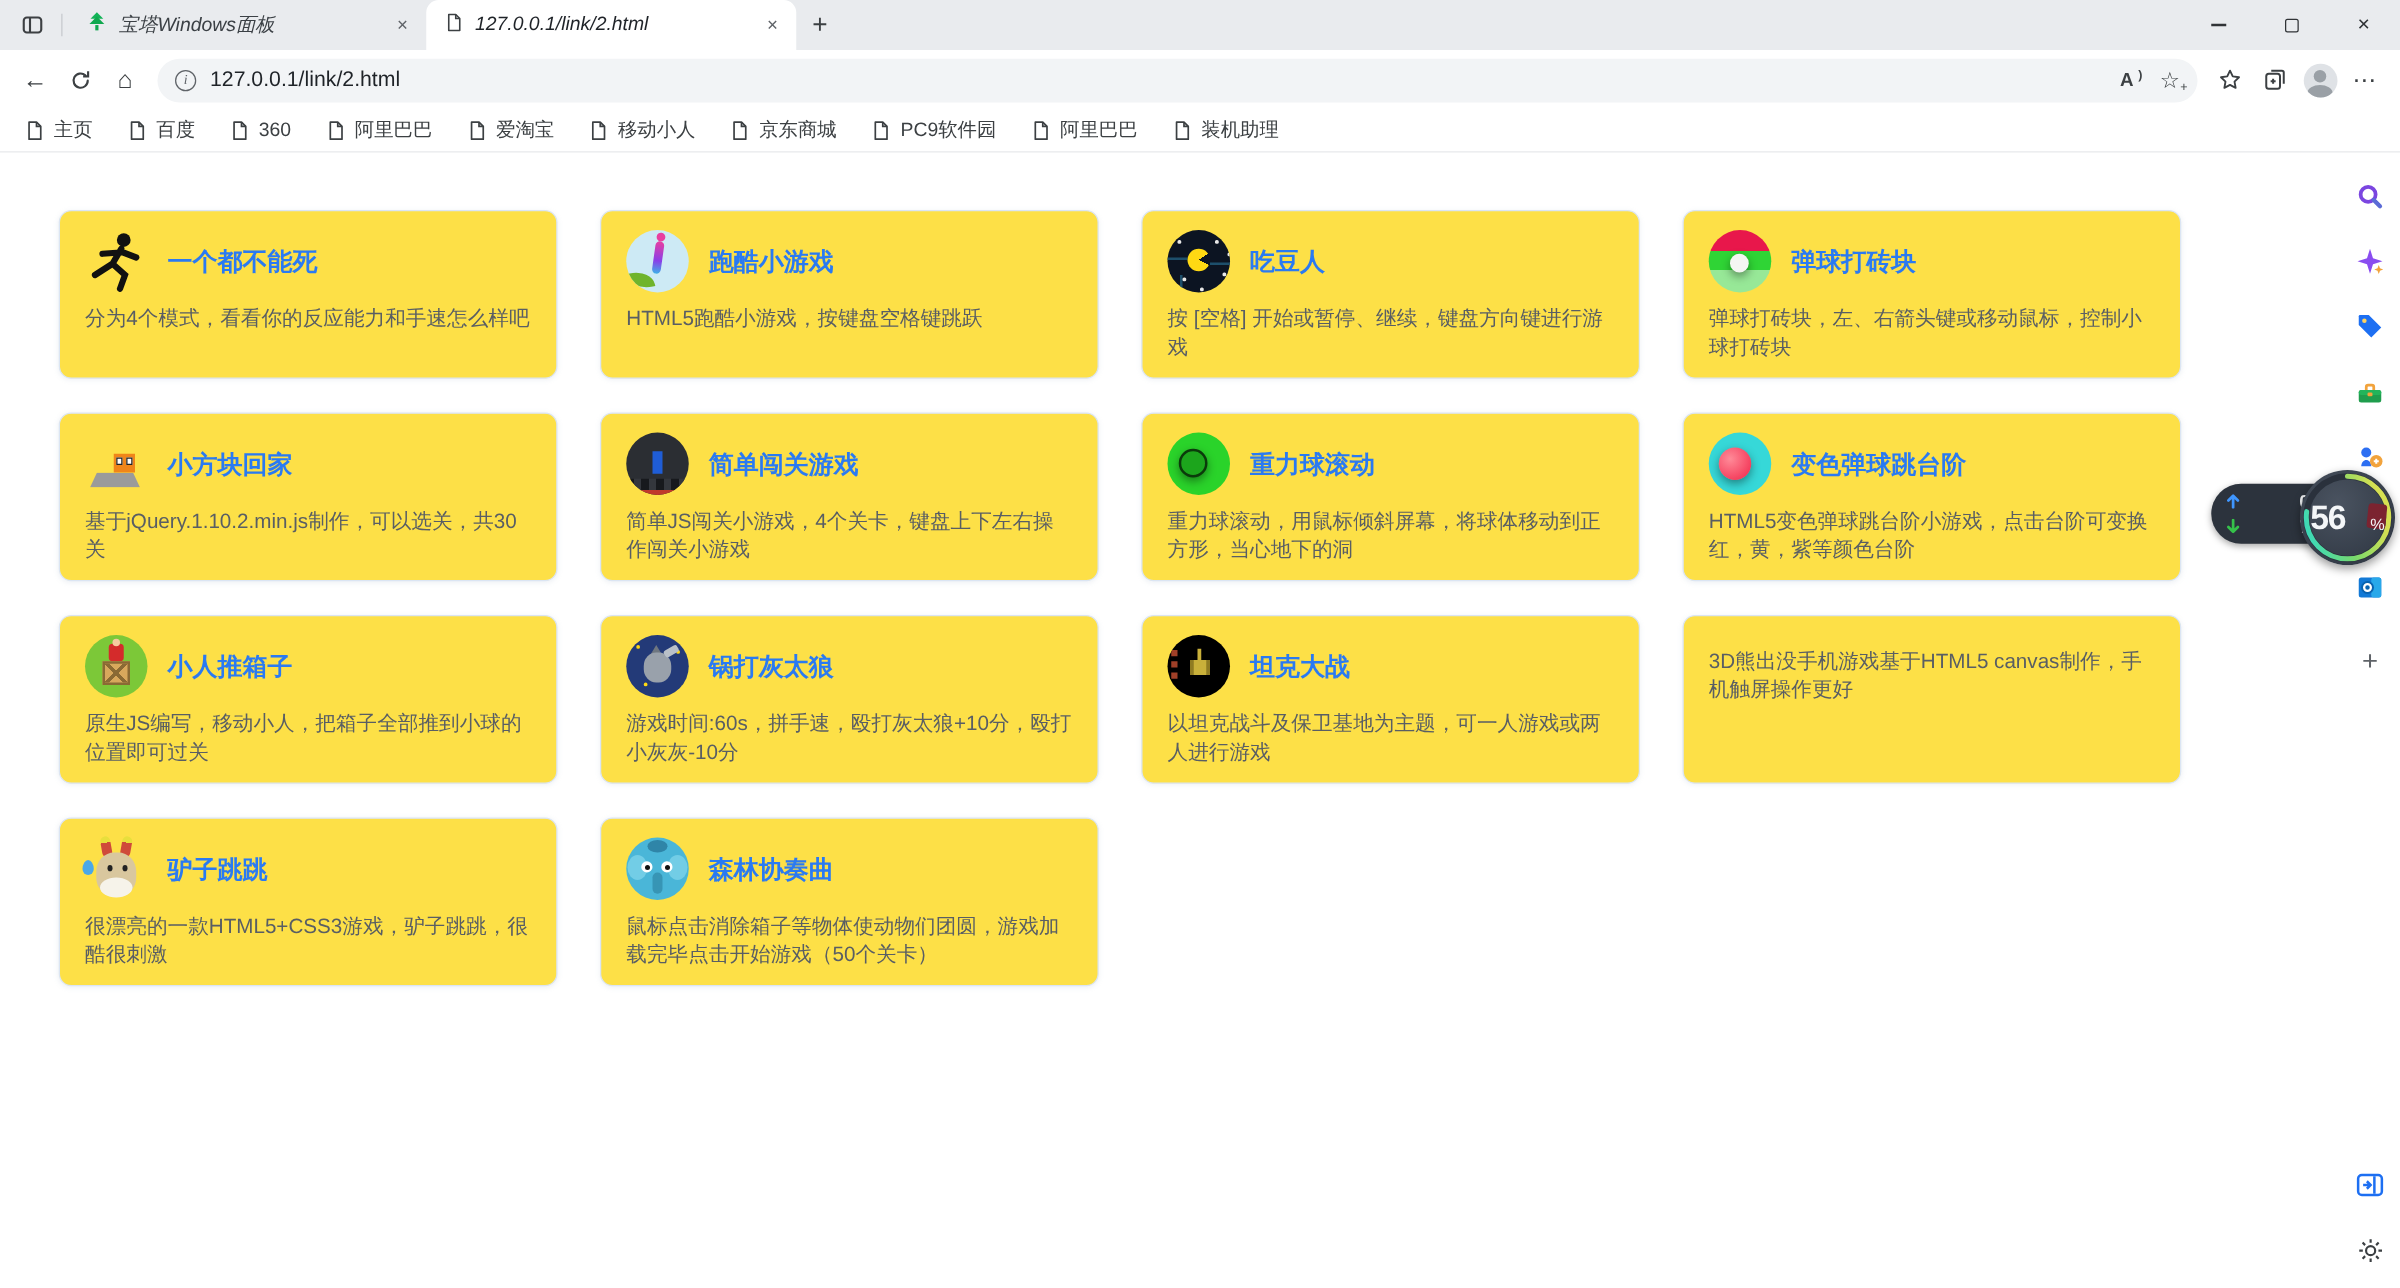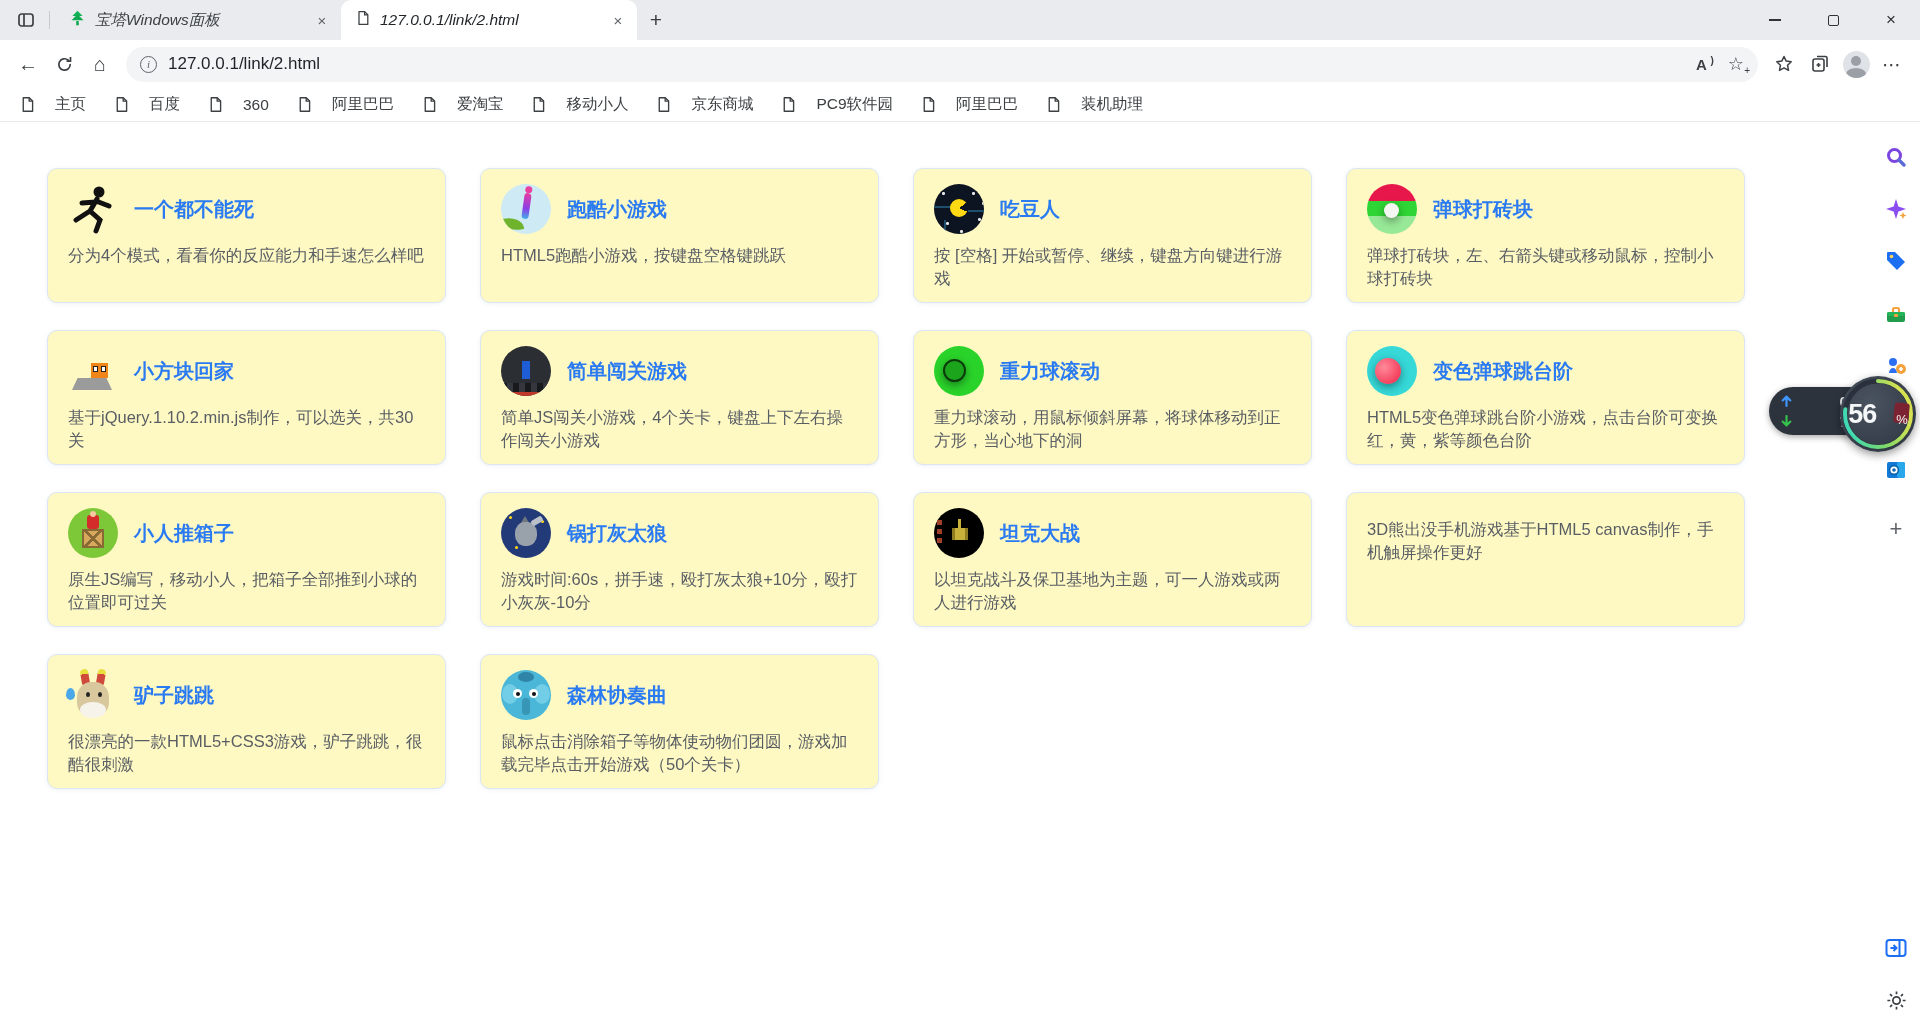--- a/index.html
+++ b/index.html
@@ -32,25 +32,25 @@
   .readaloud i { position:absolute; right:0; top:-1px; font-size:10px; font-style:normal; }
   .star { font-size:18px; position:relative; }
   .star i { position:absolute; right:-6px; bottom:-1px; font-size:10px; font-style:normal; }
   .avatar { width:27px; height:27px; border-radius:50%; background:#dfe2e6; position:relative; overflow:hidden; }
   .avatar::before { content:""; position:absolute; left:8.5px; top:5px; width:10px; height:10px; border-radius:50%; background:#9aa0a6; }
   .avatar::after  { content:""; position:absolute; left:3.5px; top:17px; width:20px; height:12px; border-radius:50%; background:#9aa0a6; }
   .more-dots { font-size:19px; letter-spacing:1px; color:#3c4043; }
 
   
   .bookbar { height:34px; background:#fff; border-bottom:1px solid #e7e9eb; display:flex; align-items:center; gap:27px; padding:0 19px; }
-  .bm { display:flex; align-items:center; gap:19px; font-size:15.5px; color:#3c4043; white-space:nowrap; }
+  .bm { display:flex; align-items:center; gap:7px; font-size:15.5px; color:#3c4043; white-space:nowrap; }
 
   
   .grid { display:flex; flex-wrap:wrap; width:1700px; margin:46px 0 0 47px; column-gap:34px; row-gap:27px; }
-  .card { width:399px; background:#fef9c3; border:1px solid #dbe5f3; border-radius:10px; padding:15px 20px 12px;
+  .card { width:399px; background:#fde047; border:1px solid #dbe5f3; border-radius:10px; padding:15px 20px 12px;
     box-shadow:0 1px 4px rgba(150,170,195,.16); }
   .card-head { display:flex; align-items:center; gap:16px; }
   .card-title { font-size:20px; font-weight:bold; color:#2a7af2; text-decoration:none; cursor:pointer; }
   .card-desc { margin-top:10px; font-size:16.5px; line-height:23px; color:#595e64; }
   .gicon { width:50px; height:50px; border-radius:50%; position:relative; flex:0 0 auto; overflow:hidden; }
   .gicon.square { border-radius:0; overflow:visible; }
 
   
   .i-parkour { background:#cdeaf5; }
   .i-parkour .leaf { position:absolute; left:2px; bottom:3px; width:20px; height:14px; background:#6fb42c; border-radius:0 90% 0 90%; transform:rotate(-12deg); }

